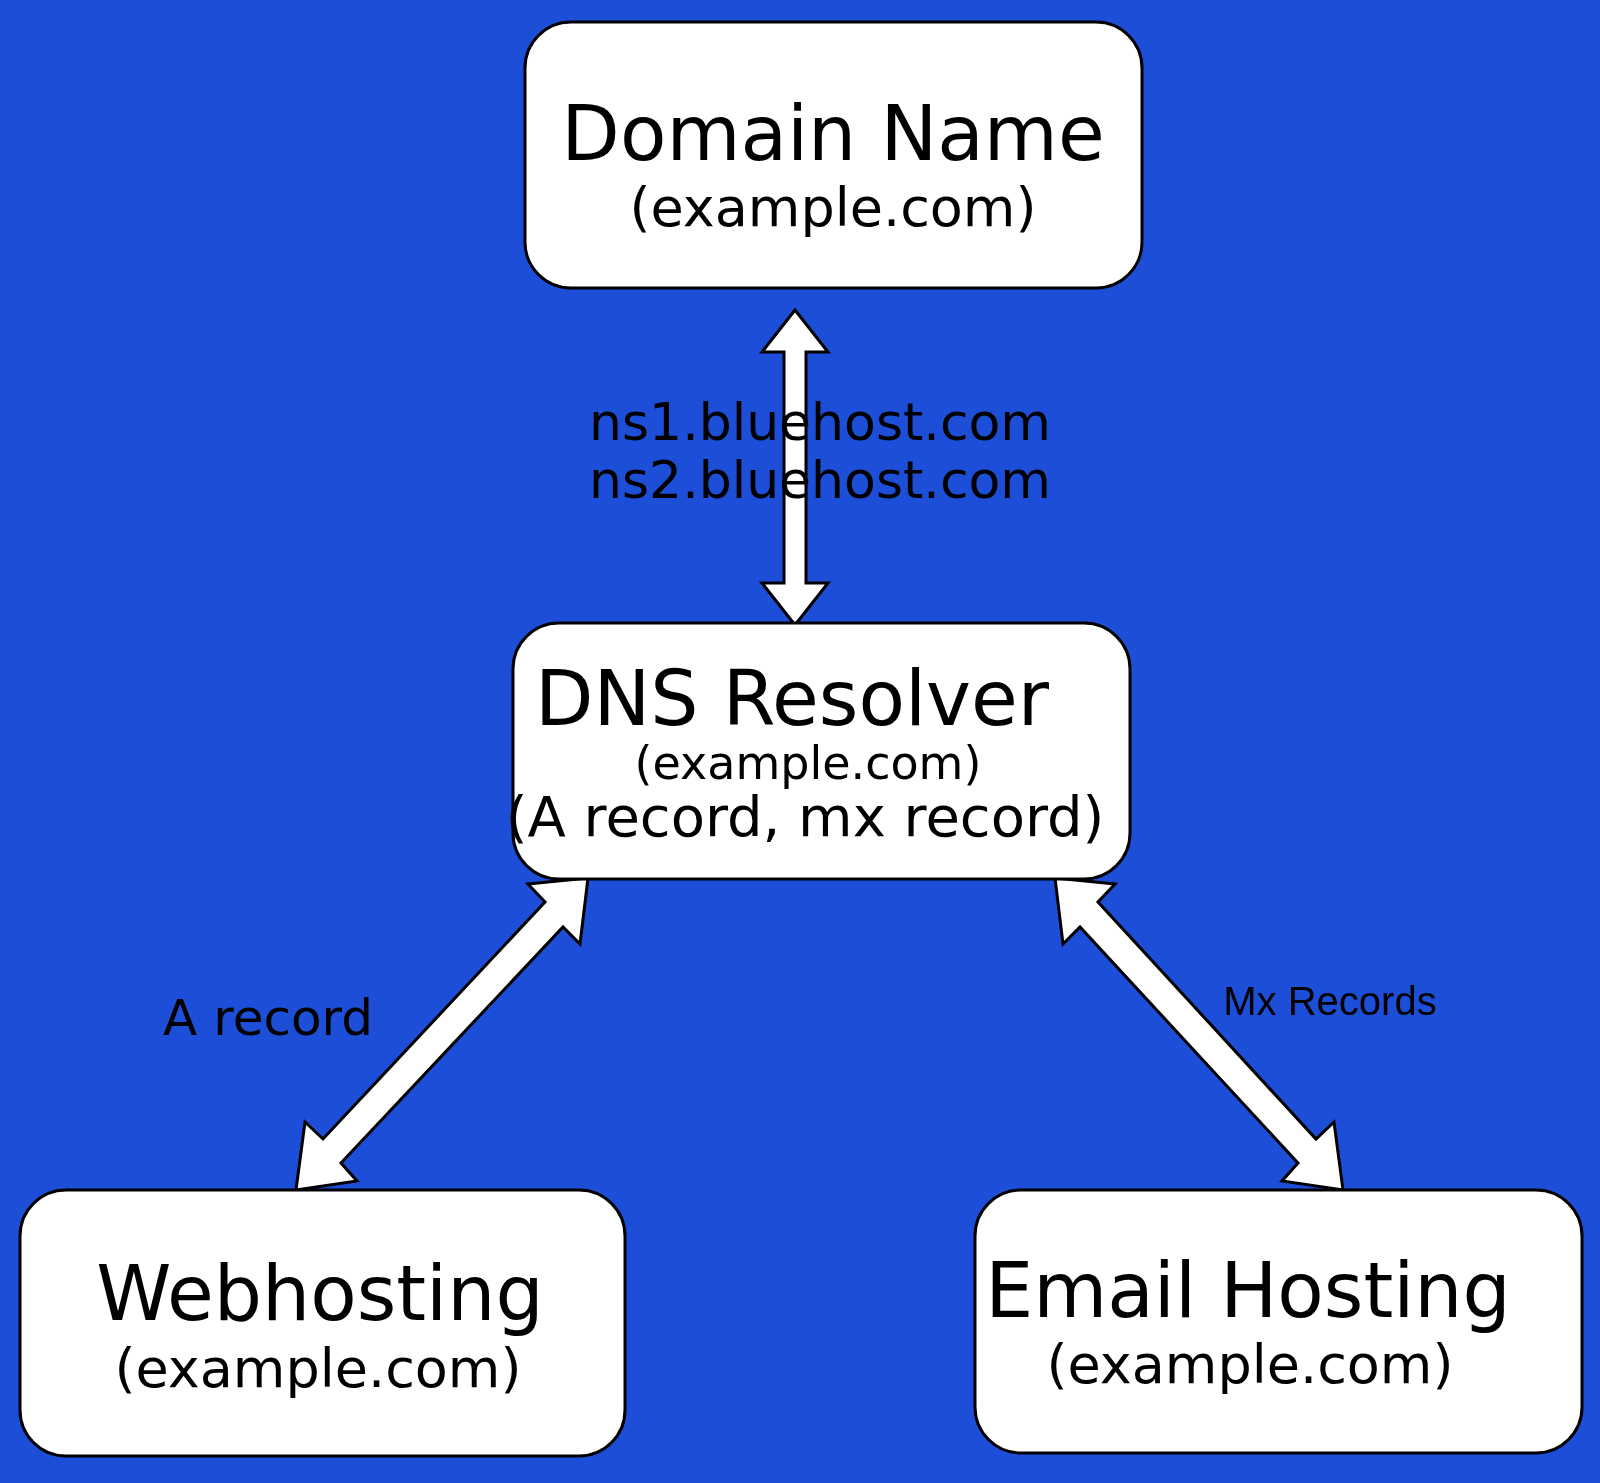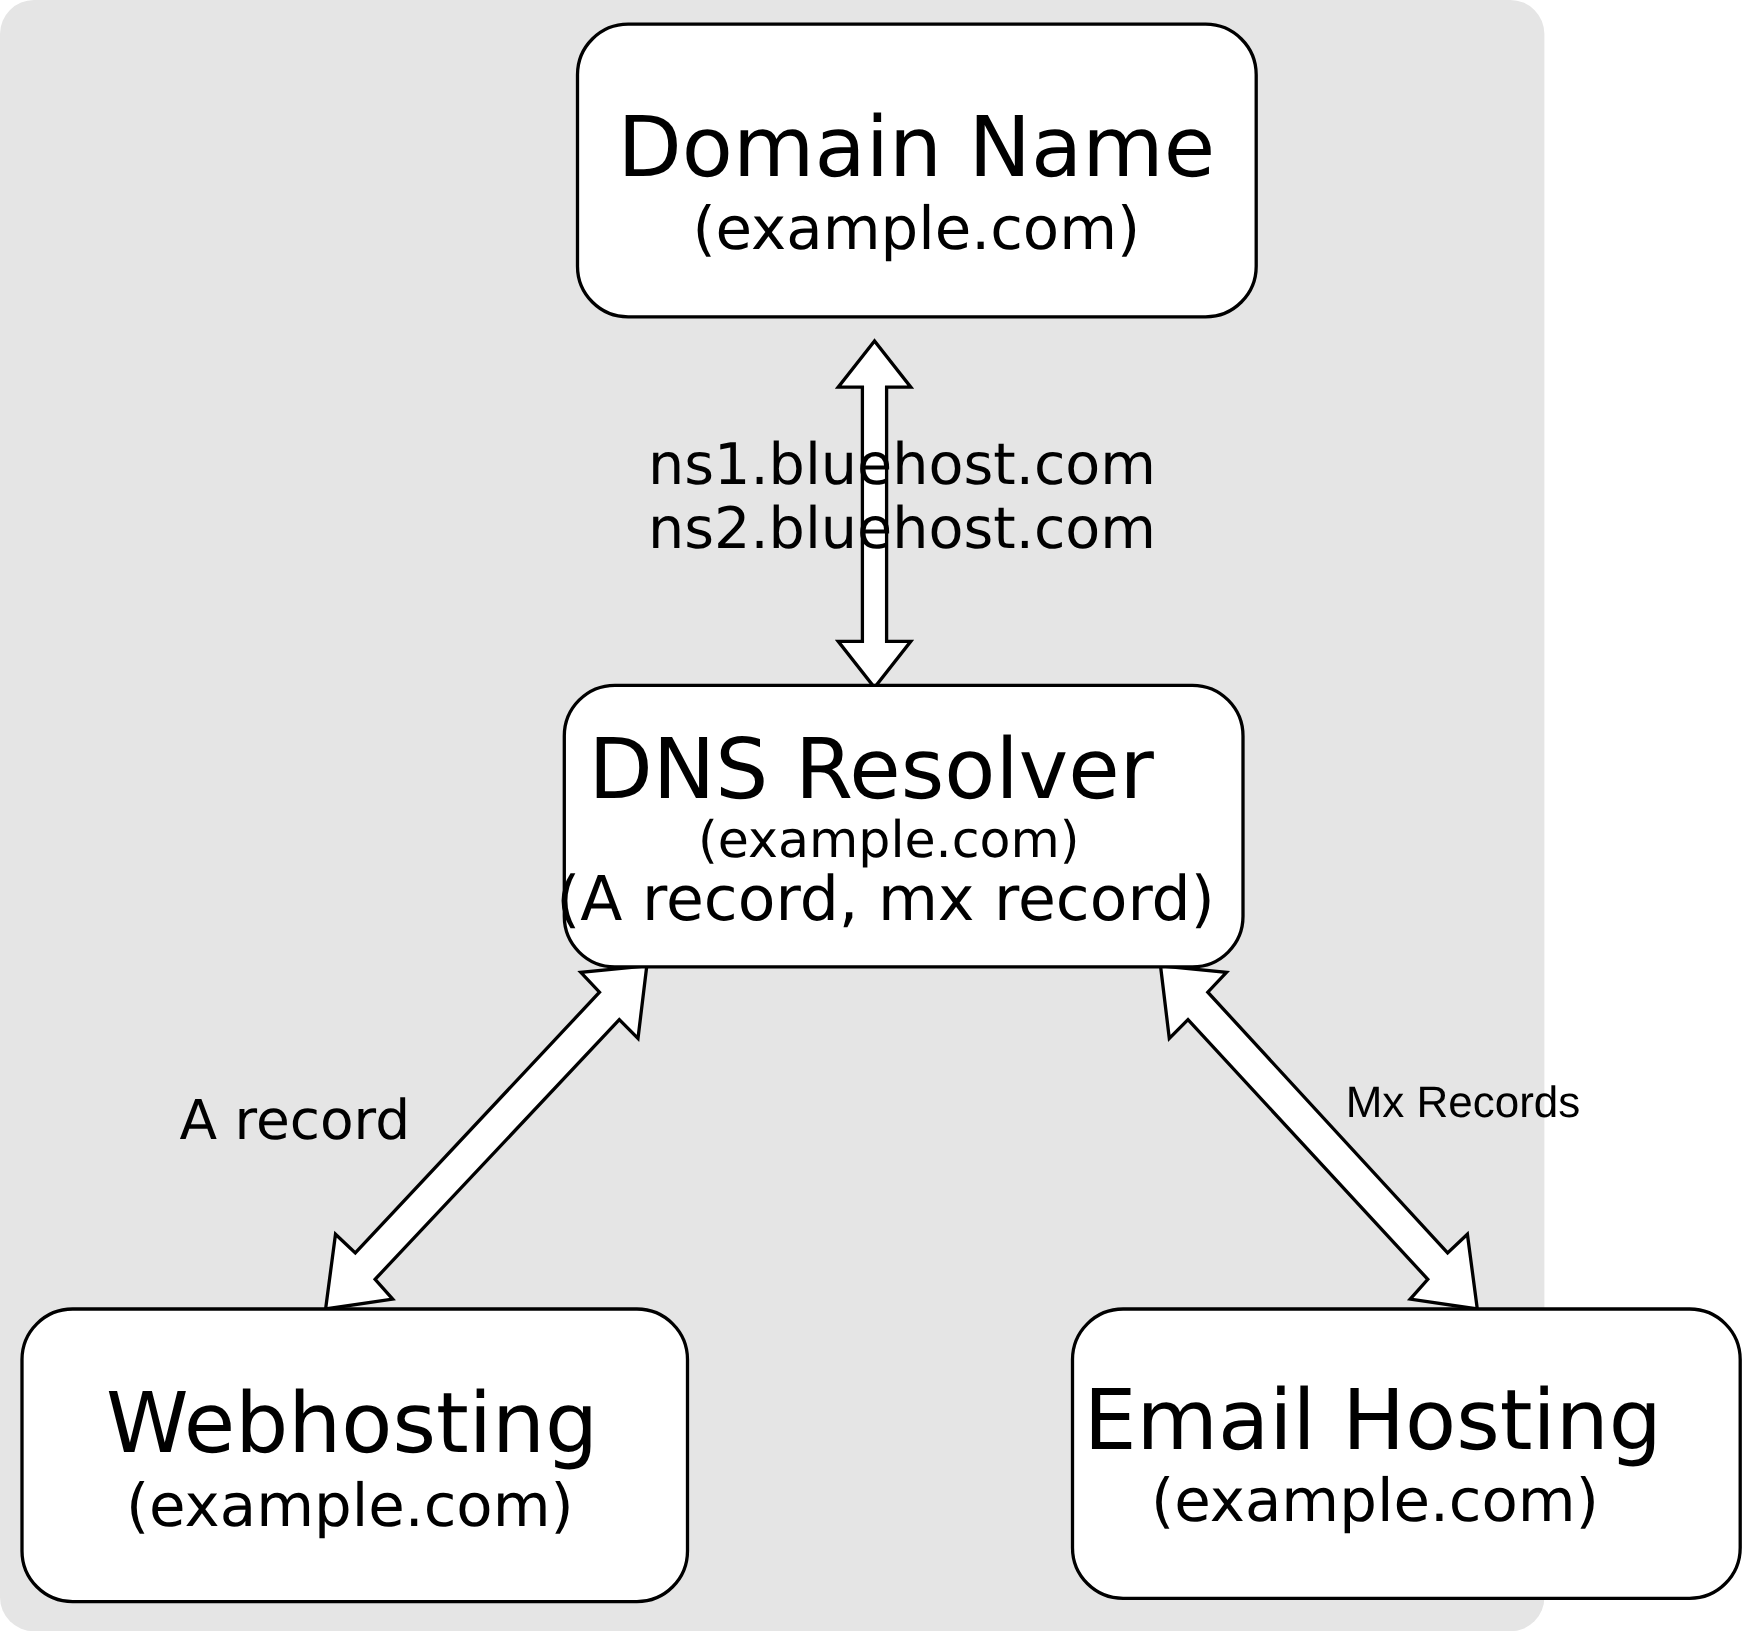--- a/index.html
+++ b/index.html
@@ -8,24 +8,23 @@
     background: #ffffff;
   }
   body {
     width: 1600px;
     height: 1483px;
     overflow: hidden;
     font-family: "DejaVu Sans", sans-serif;
   }
   #diagram-root {
     position: relative;
-    width: 1404px;
+    width: 1600px;
     height: 1483px;
-    background: #e5e5e5;
-    border-radius: 31px;
+    background: #1d4ed8;
   }
   svg#diagram-svg {
     position: absolute;
     top: 0;
     left: 0;
     width: 1600px;
     height: 1483px;
     display: block;
   }
   .node-box {

